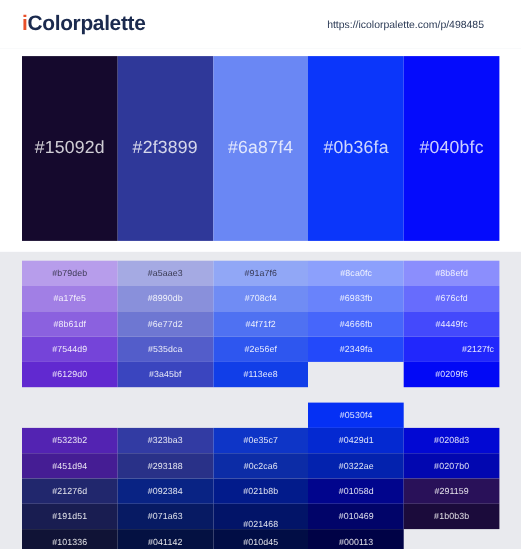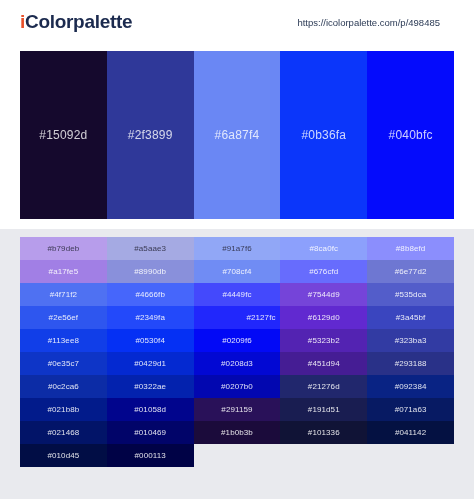--- a/index.html
+++ b/index.html
@@ -46,21 +46,21 @@
     height: 168px;
     width: 100%;
   }
   .band-cell {
     flex: 1 1 0;
     display: flex;
     align-items: center;
     justify-content: center;
   }
   .band-label {
-    font-size: 12px;
+    font-size: 16px;
     color: rgba(255,255,255,0.80);
     letter-spacing: 0.2px;
     white-space: nowrap;
   }
 
   
   .grid-wrap {
     padding: 8px 20px 12px 20px;
     background: #e9eaee;
   }
@@ -132,23 +132,29 @@
         </div>
         <div class="grid-cell" style="background: rgb(161, 127, 229);">
           <span class="grid-label">#a17fe5</span>
         </div>
         <div class="grid-cell" style="background: rgb(137, 144, 219);">
           <span class="grid-label">#8990db</span>
         </div>
         <div class="grid-cell" style="background: rgb(112, 140, 244);">
           <span class="grid-label">#708cf4</span>
         </div>
+        <div class="grid-cell" style="background: rgb(105, 131, 251);">
+          <span class="grid-label">#6983fb</span>
+        </div>
         <div class="grid-cell" style="background: rgb(103, 108, 253);">
           <span class="grid-label">#676cfd</span>
         </div>
+        <div class="grid-cell" style="background: rgb(139, 97, 223);">
+          <span class="grid-label">#8b61df</span>
+        </div>
         <div class="grid-cell" style="background: rgb(110, 119, 210);">
           <span class="grid-label">#6e77d2</span>
         </div>
         <div class="grid-cell" style="background: rgb(79, 113, 242);">
           <span class="grid-label">#4f71f2</span>
         </div>
         <div class="grid-cell" style="background: rgb(70, 102, 251);">
           <span class="grid-label">#4666fb</span>
         </div>
         <div class="grid-cell" style="background: rgb(68, 73, 252);">
@@ -171,21 +177,21 @@
         </div>
         <div class="grid-cell" style="background: rgb(97, 41, 208);">
           <span class="grid-label">#6129d0</span>
         </div>
         <div class="grid-cell" style="background: rgb(58, 69, 191);">
           <span class="grid-label">#3a45bf</span>
         </div>
         <div class="grid-cell" style="background: rgb(17, 62, 232);">
           <span class="grid-label">#113ee8</span>
         </div>
-        <div class="grid-cell" style="background: rgb(5, 48, 244);">
+        <div class="grid-cell" style="background: rgb(5, 48, 244); margin-top: 37px;">
           <span class="grid-label">#0530f4</span>
         </div>
         <div class="grid-cell" style="background: rgb(2, 9, 246);">
           <span class="grid-label">#0209f6</span>
         </div>
         <div class="grid-cell" style="background: rgb(83, 35, 178);">
           <span class="grid-label">#5323b2</span>
         </div>
         <div class="grid-cell" style="background: rgb(50, 59, 163);">
           <span class="grid-label">#323ba3</span>
@@ -228,21 +234,21 @@
         </div>
         <div class="grid-cell" style="background: rgb(41, 17, 89);">
           <span class="grid-label">#291159</span>
         </div>
         <div class="grid-cell" style="background: rgb(25, 29, 81);">
           <span class="grid-label">#191d51</span>
         </div>
         <div class="grid-cell" style="background: rgb(7, 26, 99);">
           <span class="grid-label">#071a63</span>
         </div>
-        <div class="grid-cell" style="background: rgb(2, 20, 104);">
+        <div class="grid-cell" style="background: rgb(2, 20, 104); align-items: flex-end;">
           <span class="grid-label">#021468</span>
         </div>
         <div class="grid-cell" style="background: rgb(1, 4, 105);">
           <span class="grid-label">#010469</span>
         </div>
         <div class="grid-cell" style="background: rgb(27, 11, 59);">
           <span class="grid-label">#1b0b3b</span>
         </div>
         <div class="grid-cell" style="background: rgb(16, 19, 54);">
           <span class="grid-label">#101336</span>

